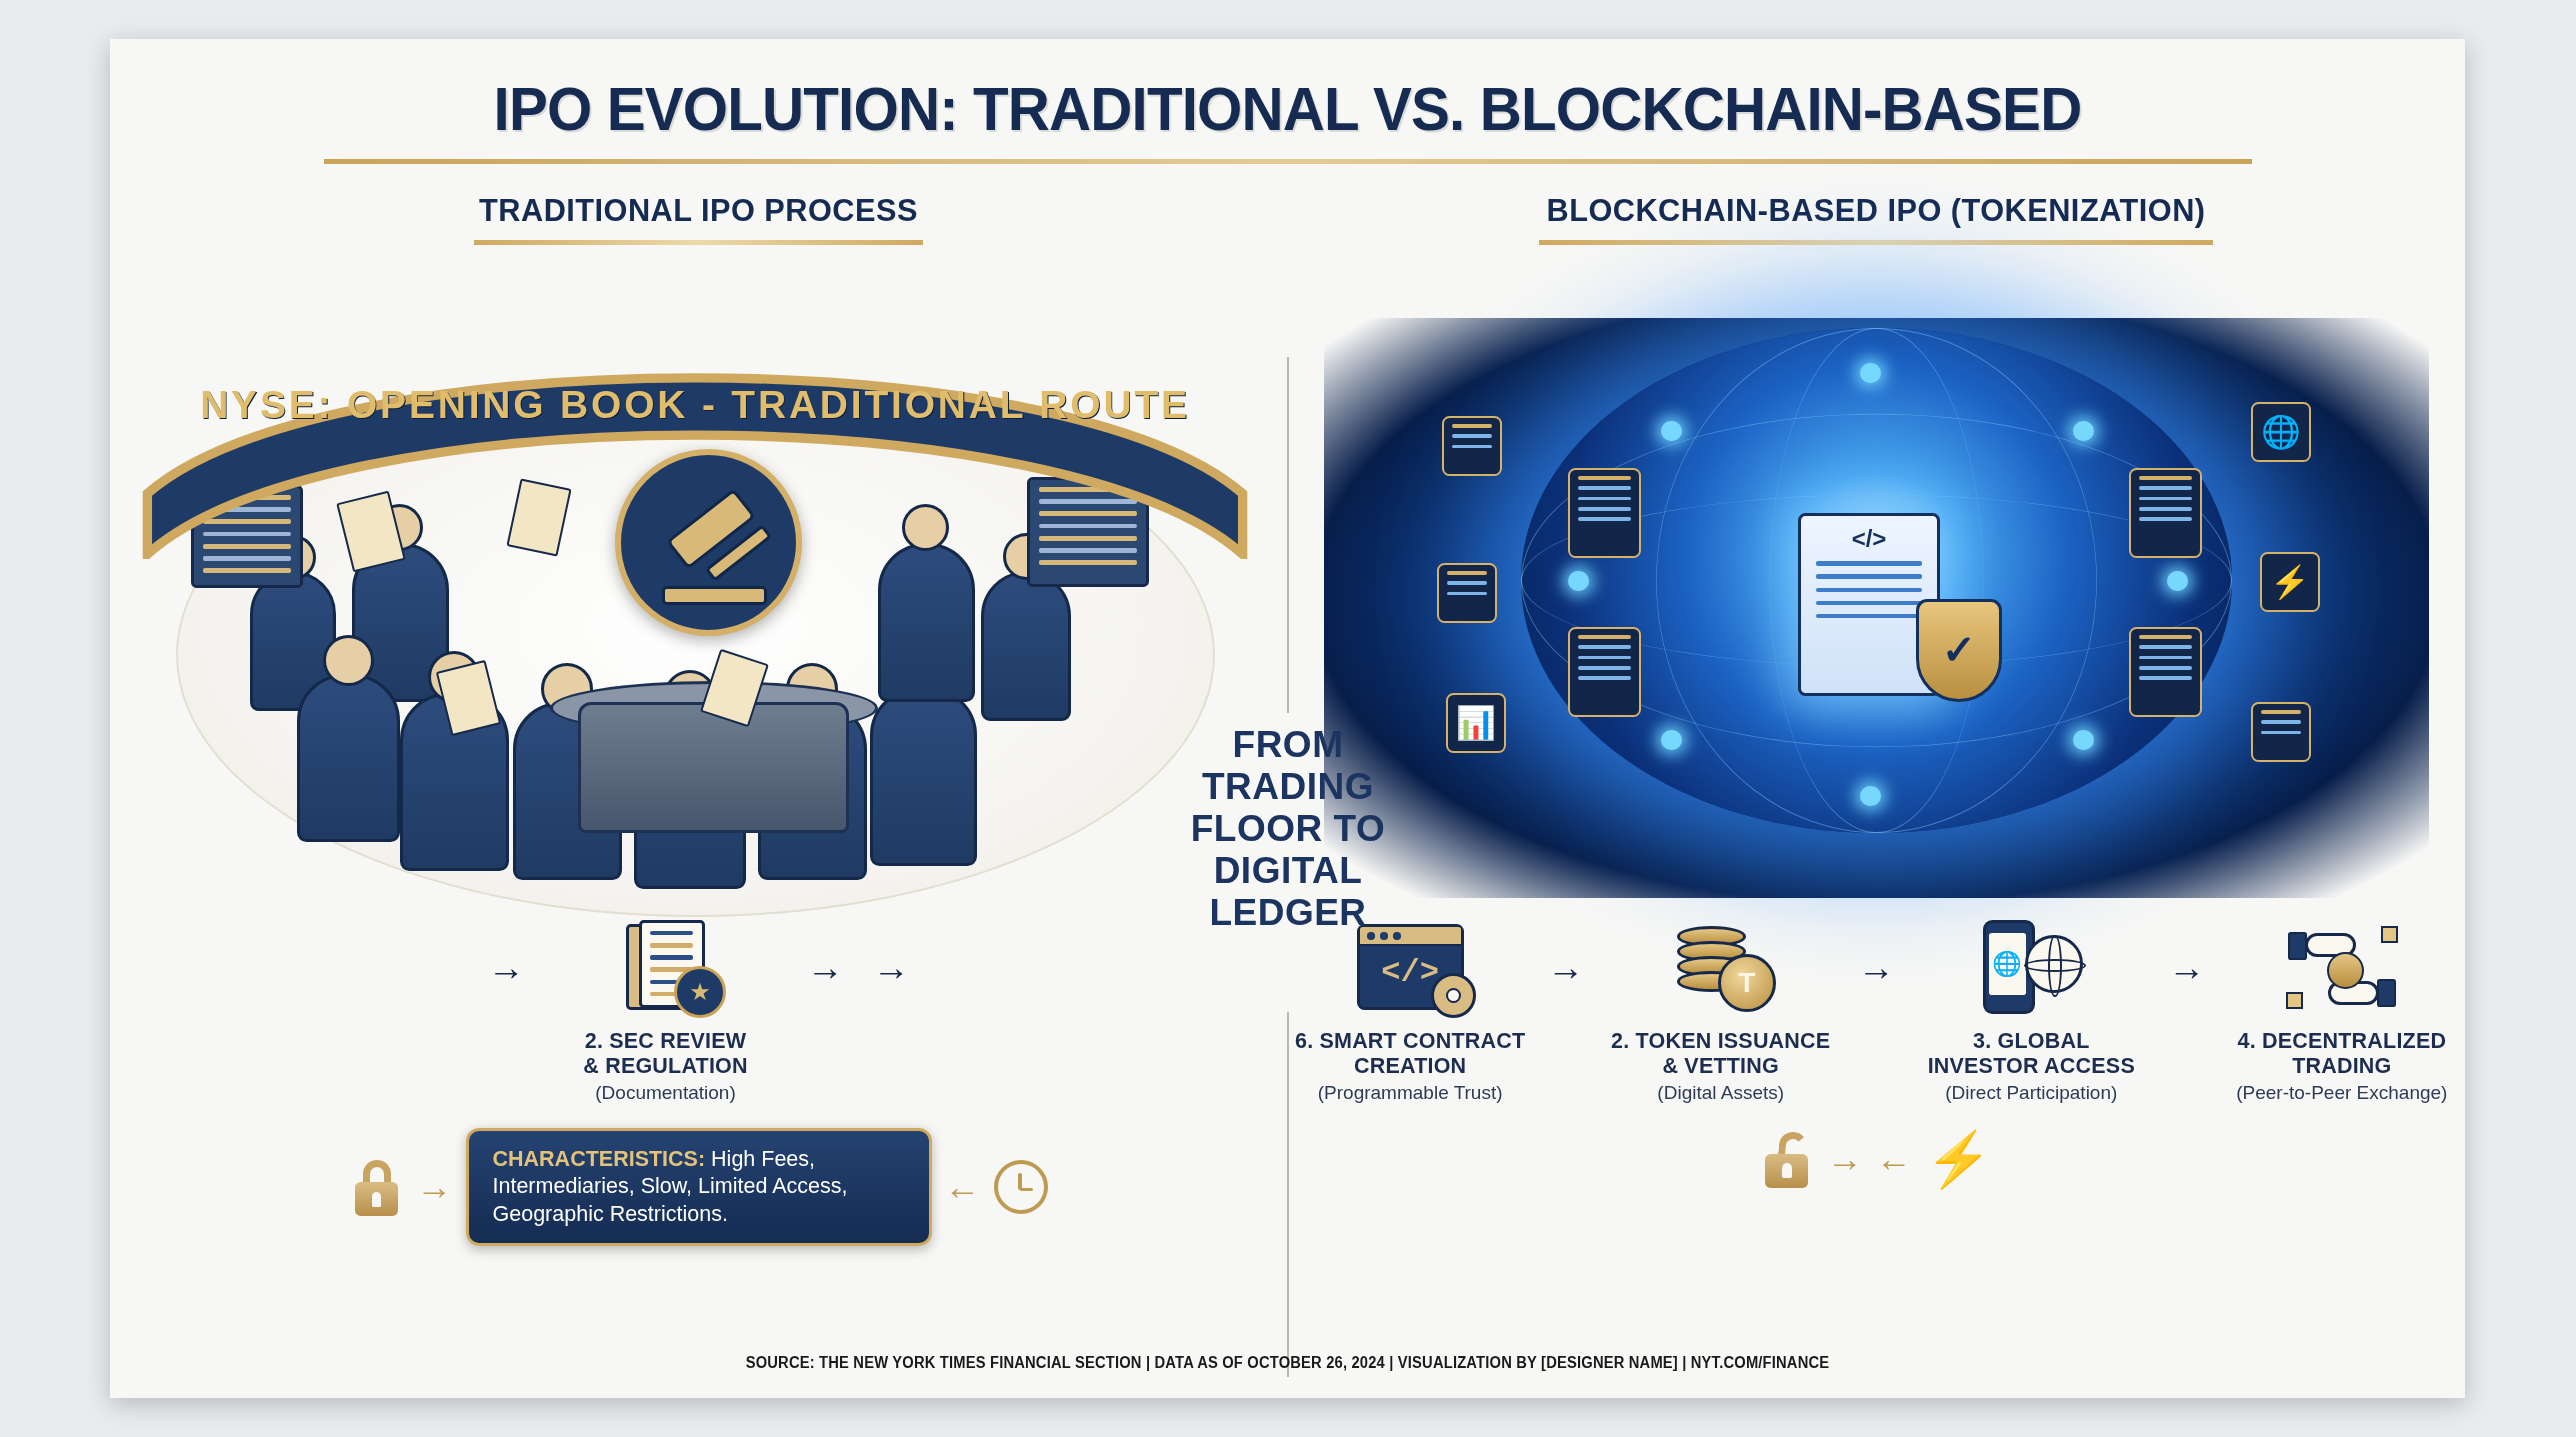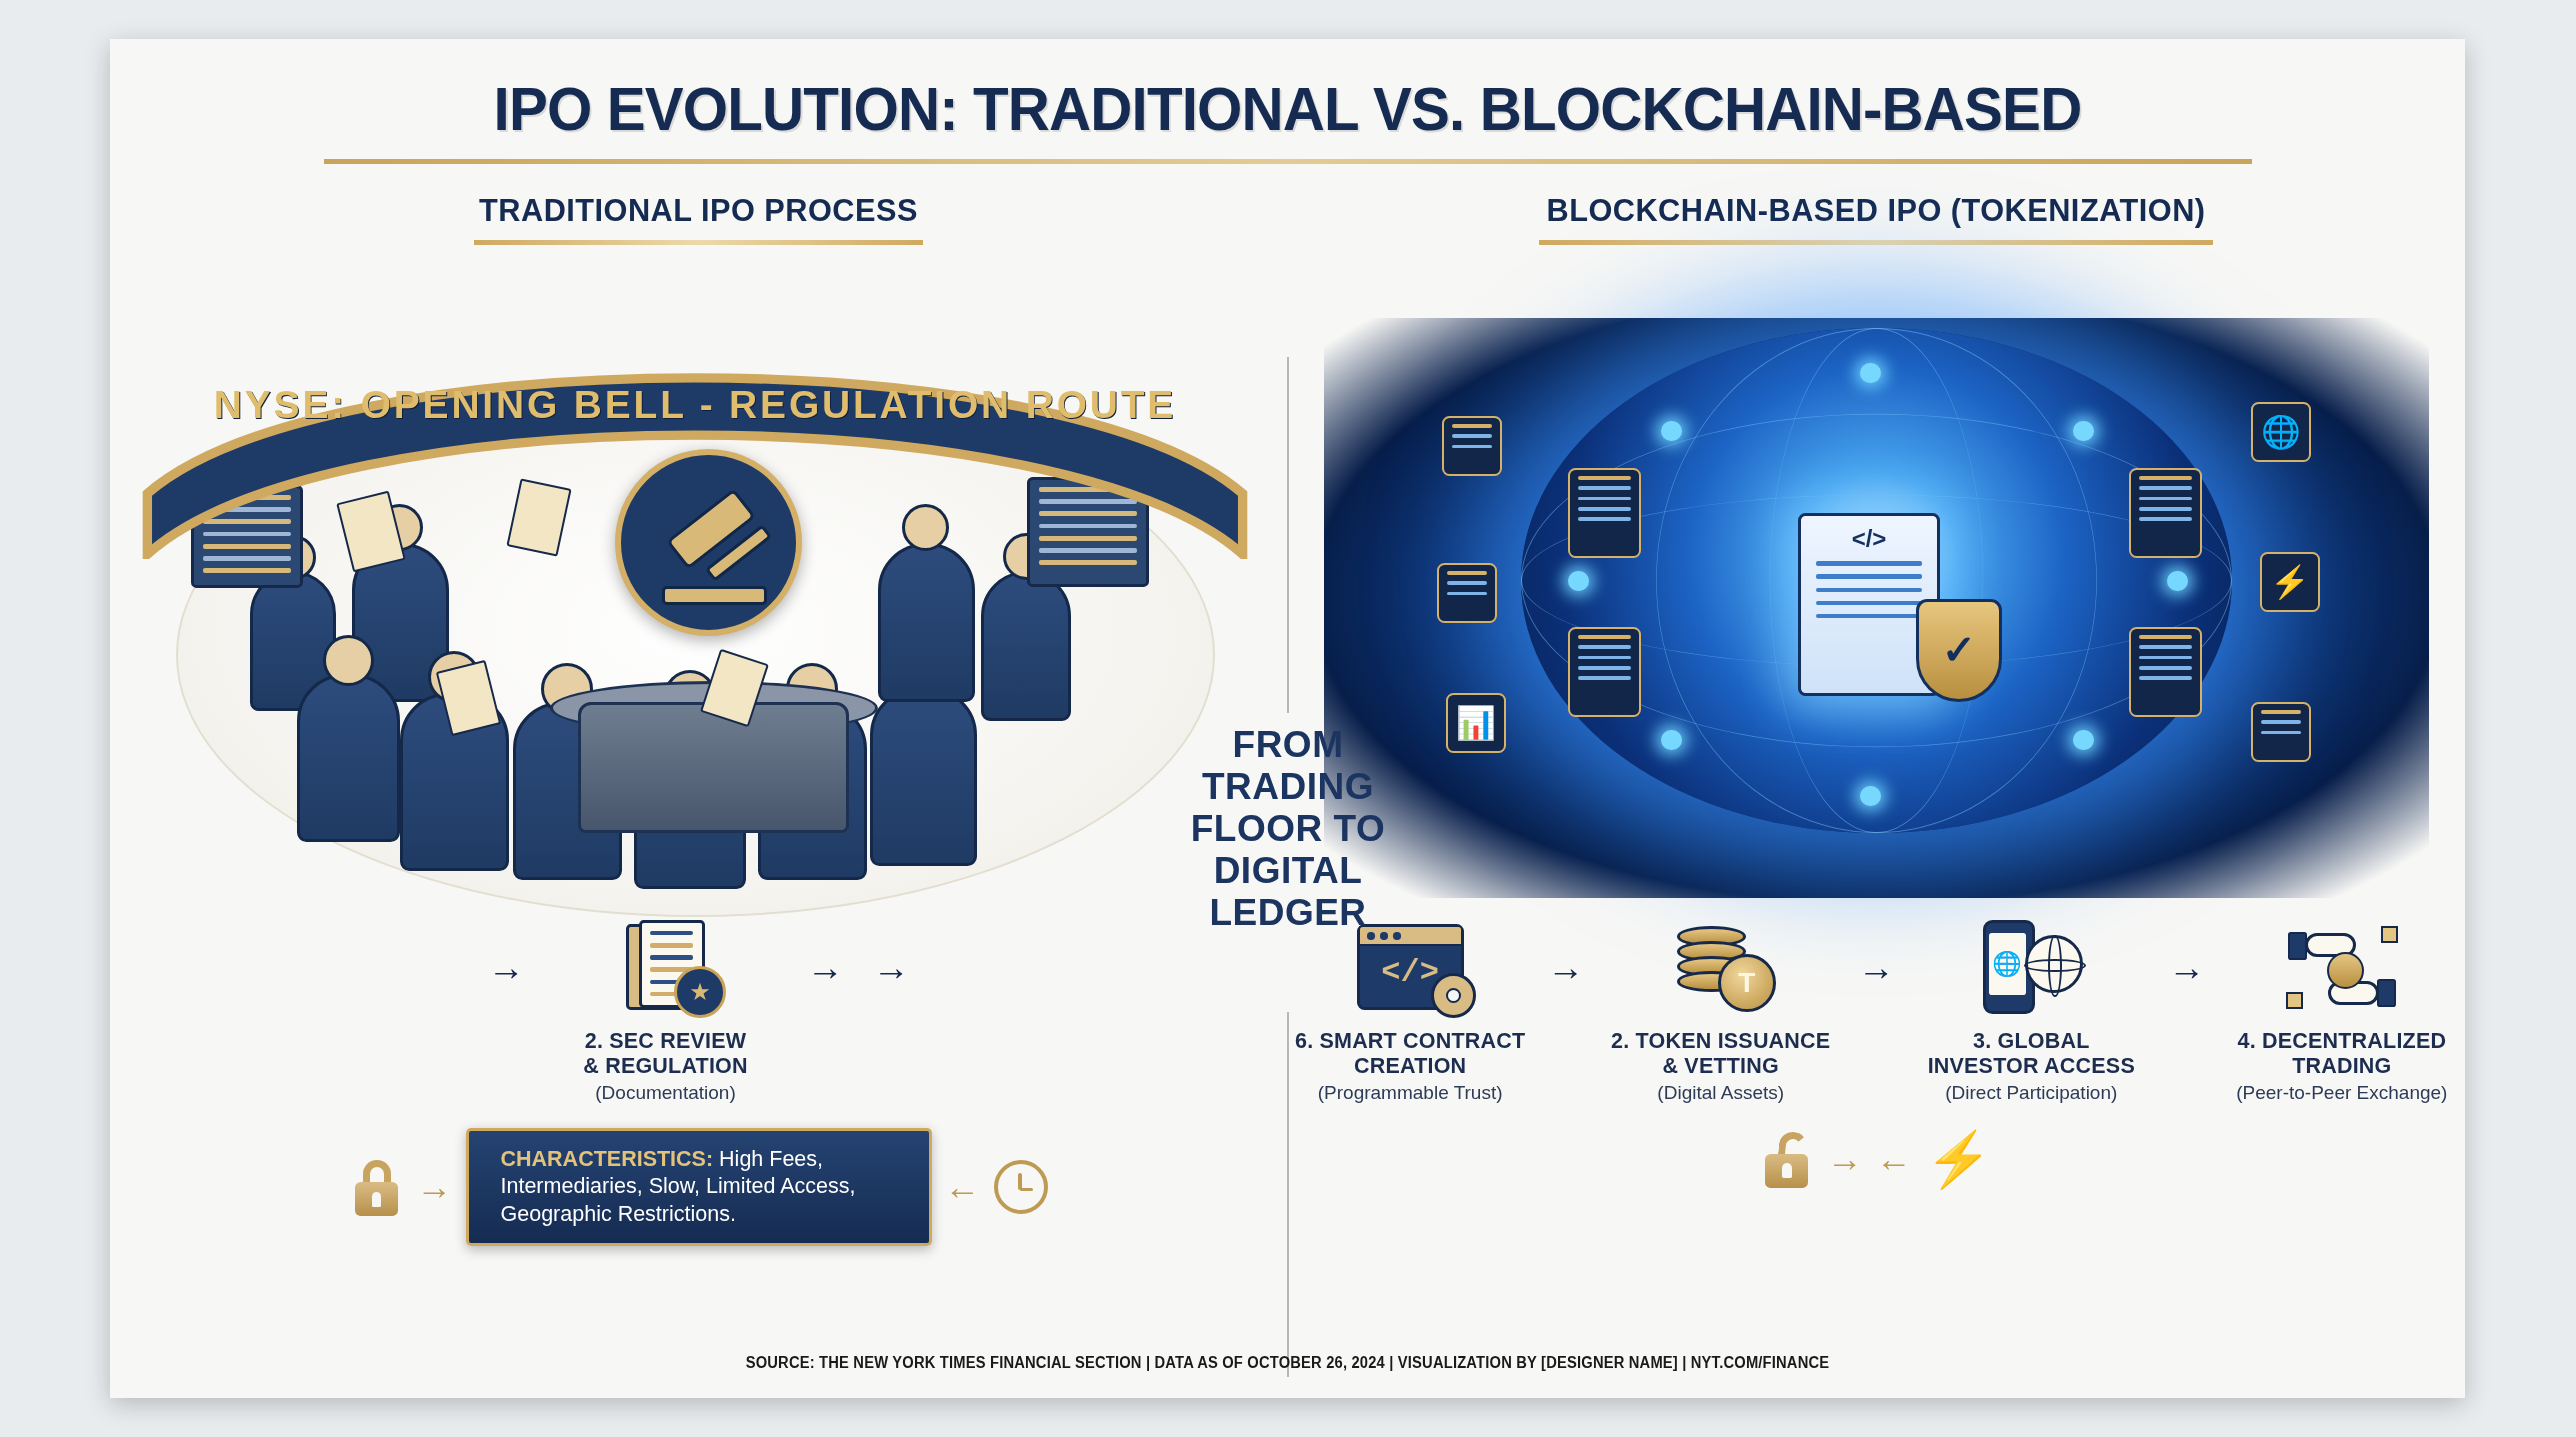--- a/index.html
+++ b/index.html
@@ -237,22 +237,22 @@
   
   .charrow { display: flex; align-items: center; justify-content: center; margin-top: 24px; gap: 13px; }
   .goldicon { width: 54px; height: 62px; position: relative; }
   .lock-body { position: absolute; left: 5.6px; bottom: 1.9px; width: 43px; height: 34px; border-radius: 5.6px; background: linear-gradient(180deg,#d9bc84,#b7904a); }
   .lock-hole { position: absolute; left: 22.5px; bottom: 11.2px; width: 9.4px; height: 15px; background: #f7f7f5; border-radius: 5.6px 5.6px 1.9px 1.9px; }
   .lock-shackle { position: absolute; left: 13px; bottom: 32px; width: 28px; height: 26px; border: 7.5px solid #c8a460; border-bottom: none; border-radius: 15px 15px 0 0; }
   .lock-shackle.open { left: 19px; border-right-color: transparent; transform: rotate(6deg); }
   .gold-arrow { color: #bf9a52; font-size: 36px; line-height: 1; }
   .charbox {
     background: linear-gradient(180deg,#254372,#152c52);
-    border: 3.7px solid #cfa95f; border-radius: 5px;
-    padding: 15px 32px; width: 466px;
+    border: 3.7px solid #cfa95f; border-radius: 13px;
+    padding: 15px 24px; width: 466px;
     box-shadow: 0 3.7px 11.2px rgba(0,0,0,.25);
   }
   .charbox p { color: #ffffff; font-size: 21.5px; line-height: 1.28; }
   .charbox .kw { color: #e3c37c; font-weight: bold; }
   .clock { width: 54px; height: 54px; border-radius: 50%; border: 4.7px solid #bf9a52; position: relative; }
   .clock::before { content:""; position:absolute; left: 20.6px; top: 9.4px; width: 3.7px; height: 17px; background: #bf9a52; border-radius:1.9px; }
   .clock::after { content:""; position:absolute; left: 22.5px; top: 24px; width: 13px; height: 3.7px; background: #bf9a52; border-radius:1.9px; }
   .bolt { color: #bf9a52; font-size: 54px; line-height: 1; }
 
   .footer {
@@ -328,21 +328,21 @@
         <div class="gavel-circle">
           <div class="gavel-head"></div>
           <div class="gavel-handle"></div>
           <div class="gavel-block"></div>
         </div>
 
         <div class="banner-wrap">
           <svg class="banner" viewBox="0 0 1190 230" preserveAspectRatio="none">
             <path d="M10,225 C200,55 990,55 1180,225 L1180,160 C990,-5 200,-5 10,160 Z" fill="#1e3a66" stroke="#cfa95f" stroke-width="10"></path>
           </svg>
-          <div class="nyse-text">NYSE: OPENING BELL - REGULATION ROUTE</div>
+          <div class="nyse-text">NYSE: OPENING BOOK - TRADITIONAL ROUTE</div>
         </div>
       </div>
 
       <div class="steps">
         <div class="arrow-sep">→</div>
         <div class="step">
           <div class="step-icon">
             <div class="ic">
               <div class="docpile"></div>
               <div class="docfront">

